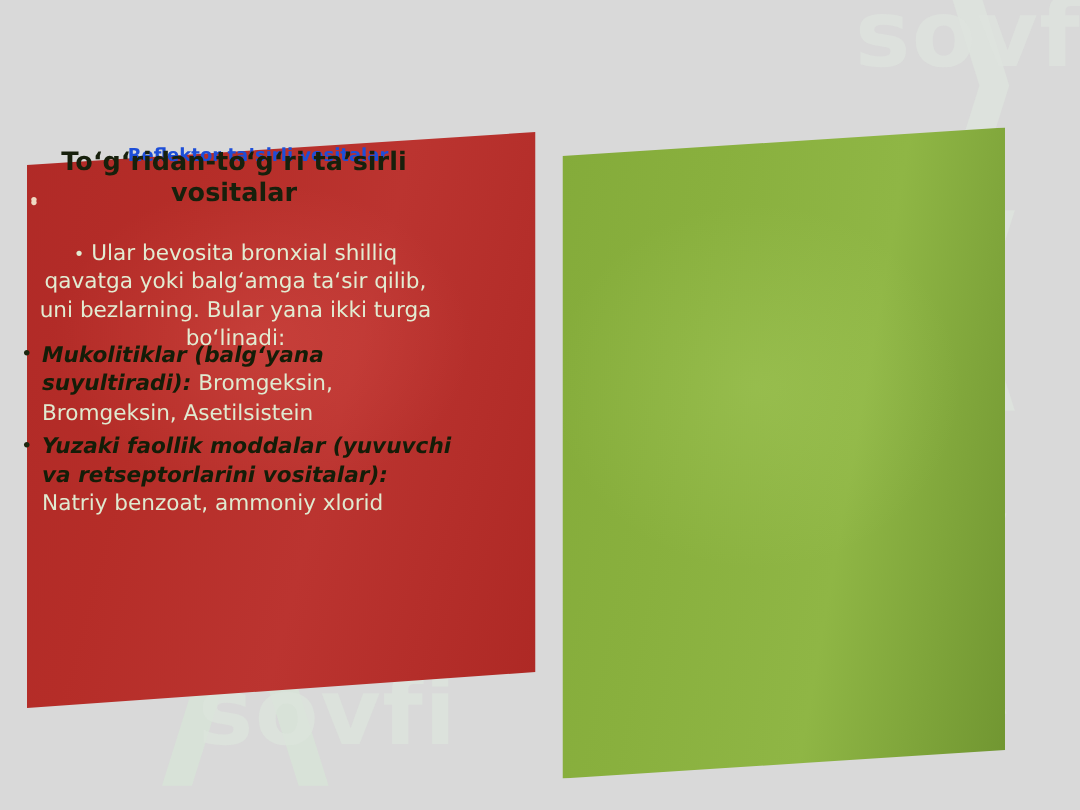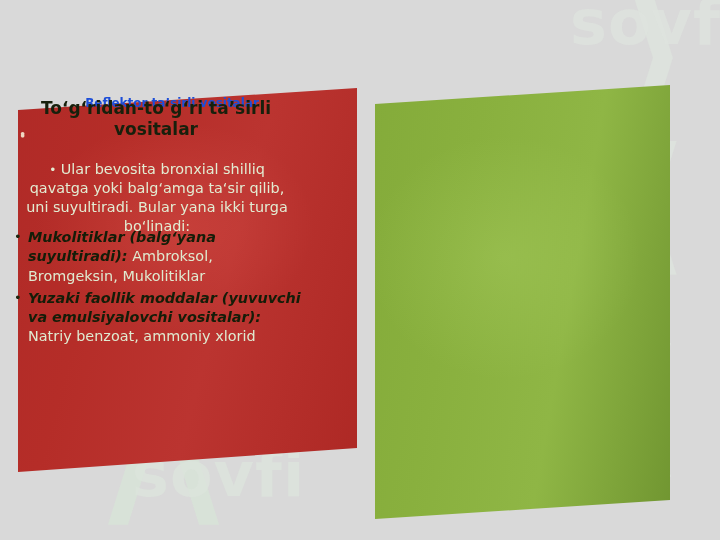--- a/index.html
+++ b/index.html
@@ -147,26 +147,26 @@
     </li>
   </ul>
 
   <div class="panel" id="panel-green">
     <div class="shape"></div>
     <div class="glow"></div>
   </div>
   <div id="green-heading">To‘g‘ridan-to‘g‘ri ta’sirli vositalar</div>
   <div id="green-intro">
     <span class="bul">•</span>
-    <span>Ular bevosita bronxial shilliq qavatga yoki balg‘amga ta‘sir qilib, uni suyultiradi. Bular yana ikki turga bo‘linadi:</span>
+    <span>Ular bevosita bronxial shilliq qavatga yoki balg‘amga ta‘sir qilib, uni bezlarning. Bular yana ikki turga bo‘linadi:</span>
   </div>
   <ul id="green-list">
     <li>
       <span class="bul">•</span>
-      <span class="gterm">Mukolitiklar (balg‘yana suyultiradi):</span><span> Ambroksol, Bromgeksin, Mukolitiklar</span>
+      <span class="gterm">Mukolitiklar (balg‘yana suyultiradi):</span><span> Bromgeksin, Bromgeksin, Asetilsistein</span>
     </li>
     <li>
       <span class="bul">•</span>
-      <span class="gterm">Yuzaki faollik moddalar (yuvuvchi va emulsiyalovchi vositalar):</span><span> Natriy benzoat, ammoniy xlorid</span>
+      <span class="gterm">Yuzaki faollik moddalar (yuvuvchi va retseptorlarini vositalar):</span><span> Natriy benzoat, ammoniy xlorid</span>
     </li>
   </ul>
 
 </div>
 
 </body></html>

